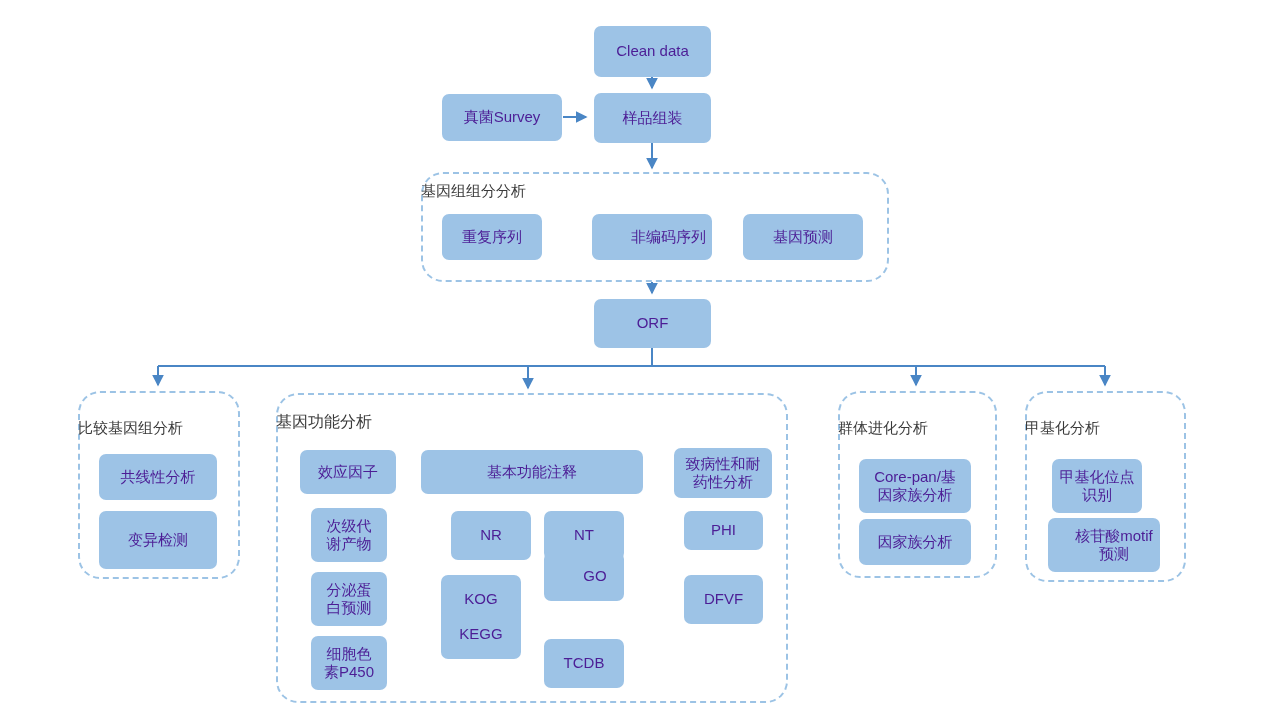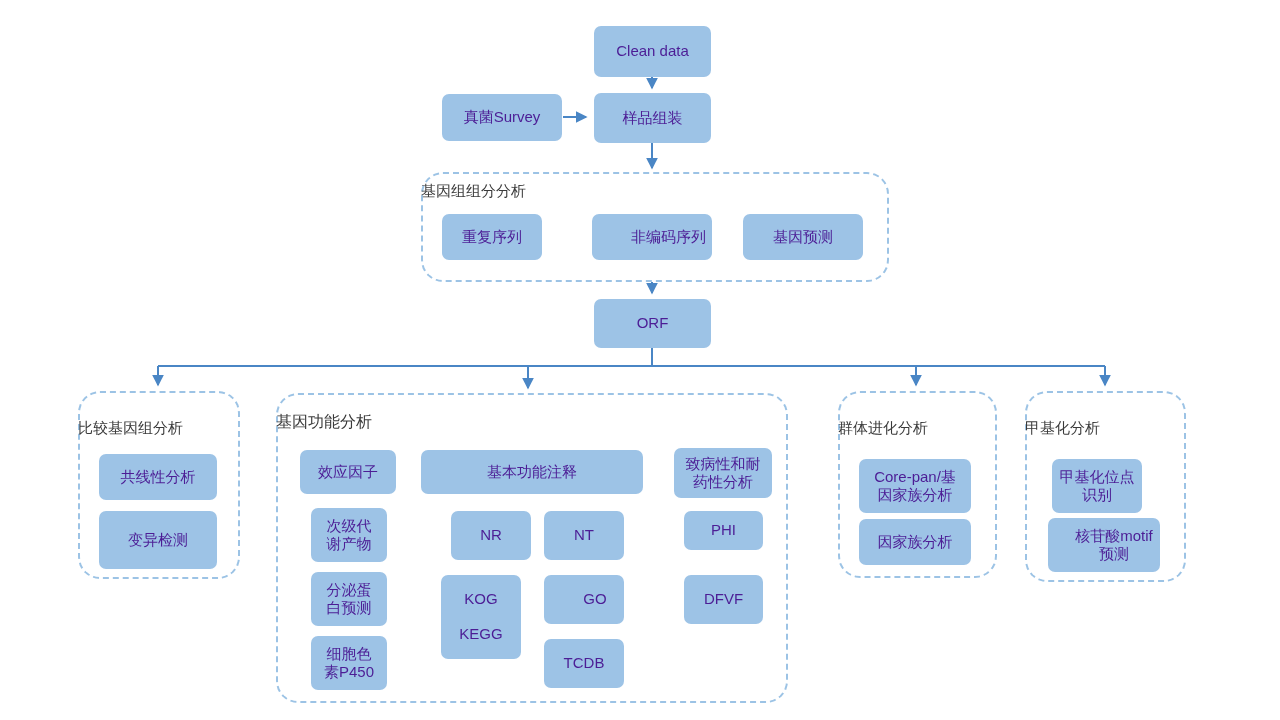--- a/index.html
+++ b/index.html
@@ -115,21 +115,21 @@
   <div class="node" style="left:300px; top:450px; width:96px; height:44px;">效应因子</div>
   <div class="node" style="left:311px; top:572px; width:76px; height:54px;">分泌蛋
 白预测</div>
   <div class="node" style="left:311px; top:636px; width:76px; height:54px;">细胞色
 素P450</div>
 
   <div class="node" style="left:421px; top:450px; width:222px; height:44px;">基本功能注释</div>
   <div class="node" style="left:441px; top:511px; width:80px; height:49px;margin-left:10px;">NR</div>
   <div class="node" style="left:544px; top:511px; width:80px; height:49px;">NT</div>
   <div class="node" style="left:441px; top:575px; width:80px; height:49px;">KOG</div>
-  <div class="node" style="left:544px; top:575px; width:80px; height:49px;padding-left:26px;">GO</div>
+  <div class="node" style="left:544px; top:552px; width:80px; height:49px;padding-left:26px;">GO</div>
   <div class="node" style="left:441px; top:610px; width:80px; height:49px;">KEGG</div>
   <div class="node" style="left:544px; top:639px; width:80px; height:49px;">TCDB</div>
 
   <div class="node" style="left:674px; top:448px; width:98px; height:50px;">致病性和耐
 药性分析</div>
   <div class="node" style="left:684px; top:511px; width:79px; height:39px;">PHI</div>
   <div class="node" style="left:684px; top:575px; width:79px; height:49px;">DFVF</div>
 
   <div class="group" style="left:838px; top:391px; width:159px; height:187px;"></div>
   <div class="group-title" style="left:838px; top:419px; width:159px;">群体进化分析</div>

